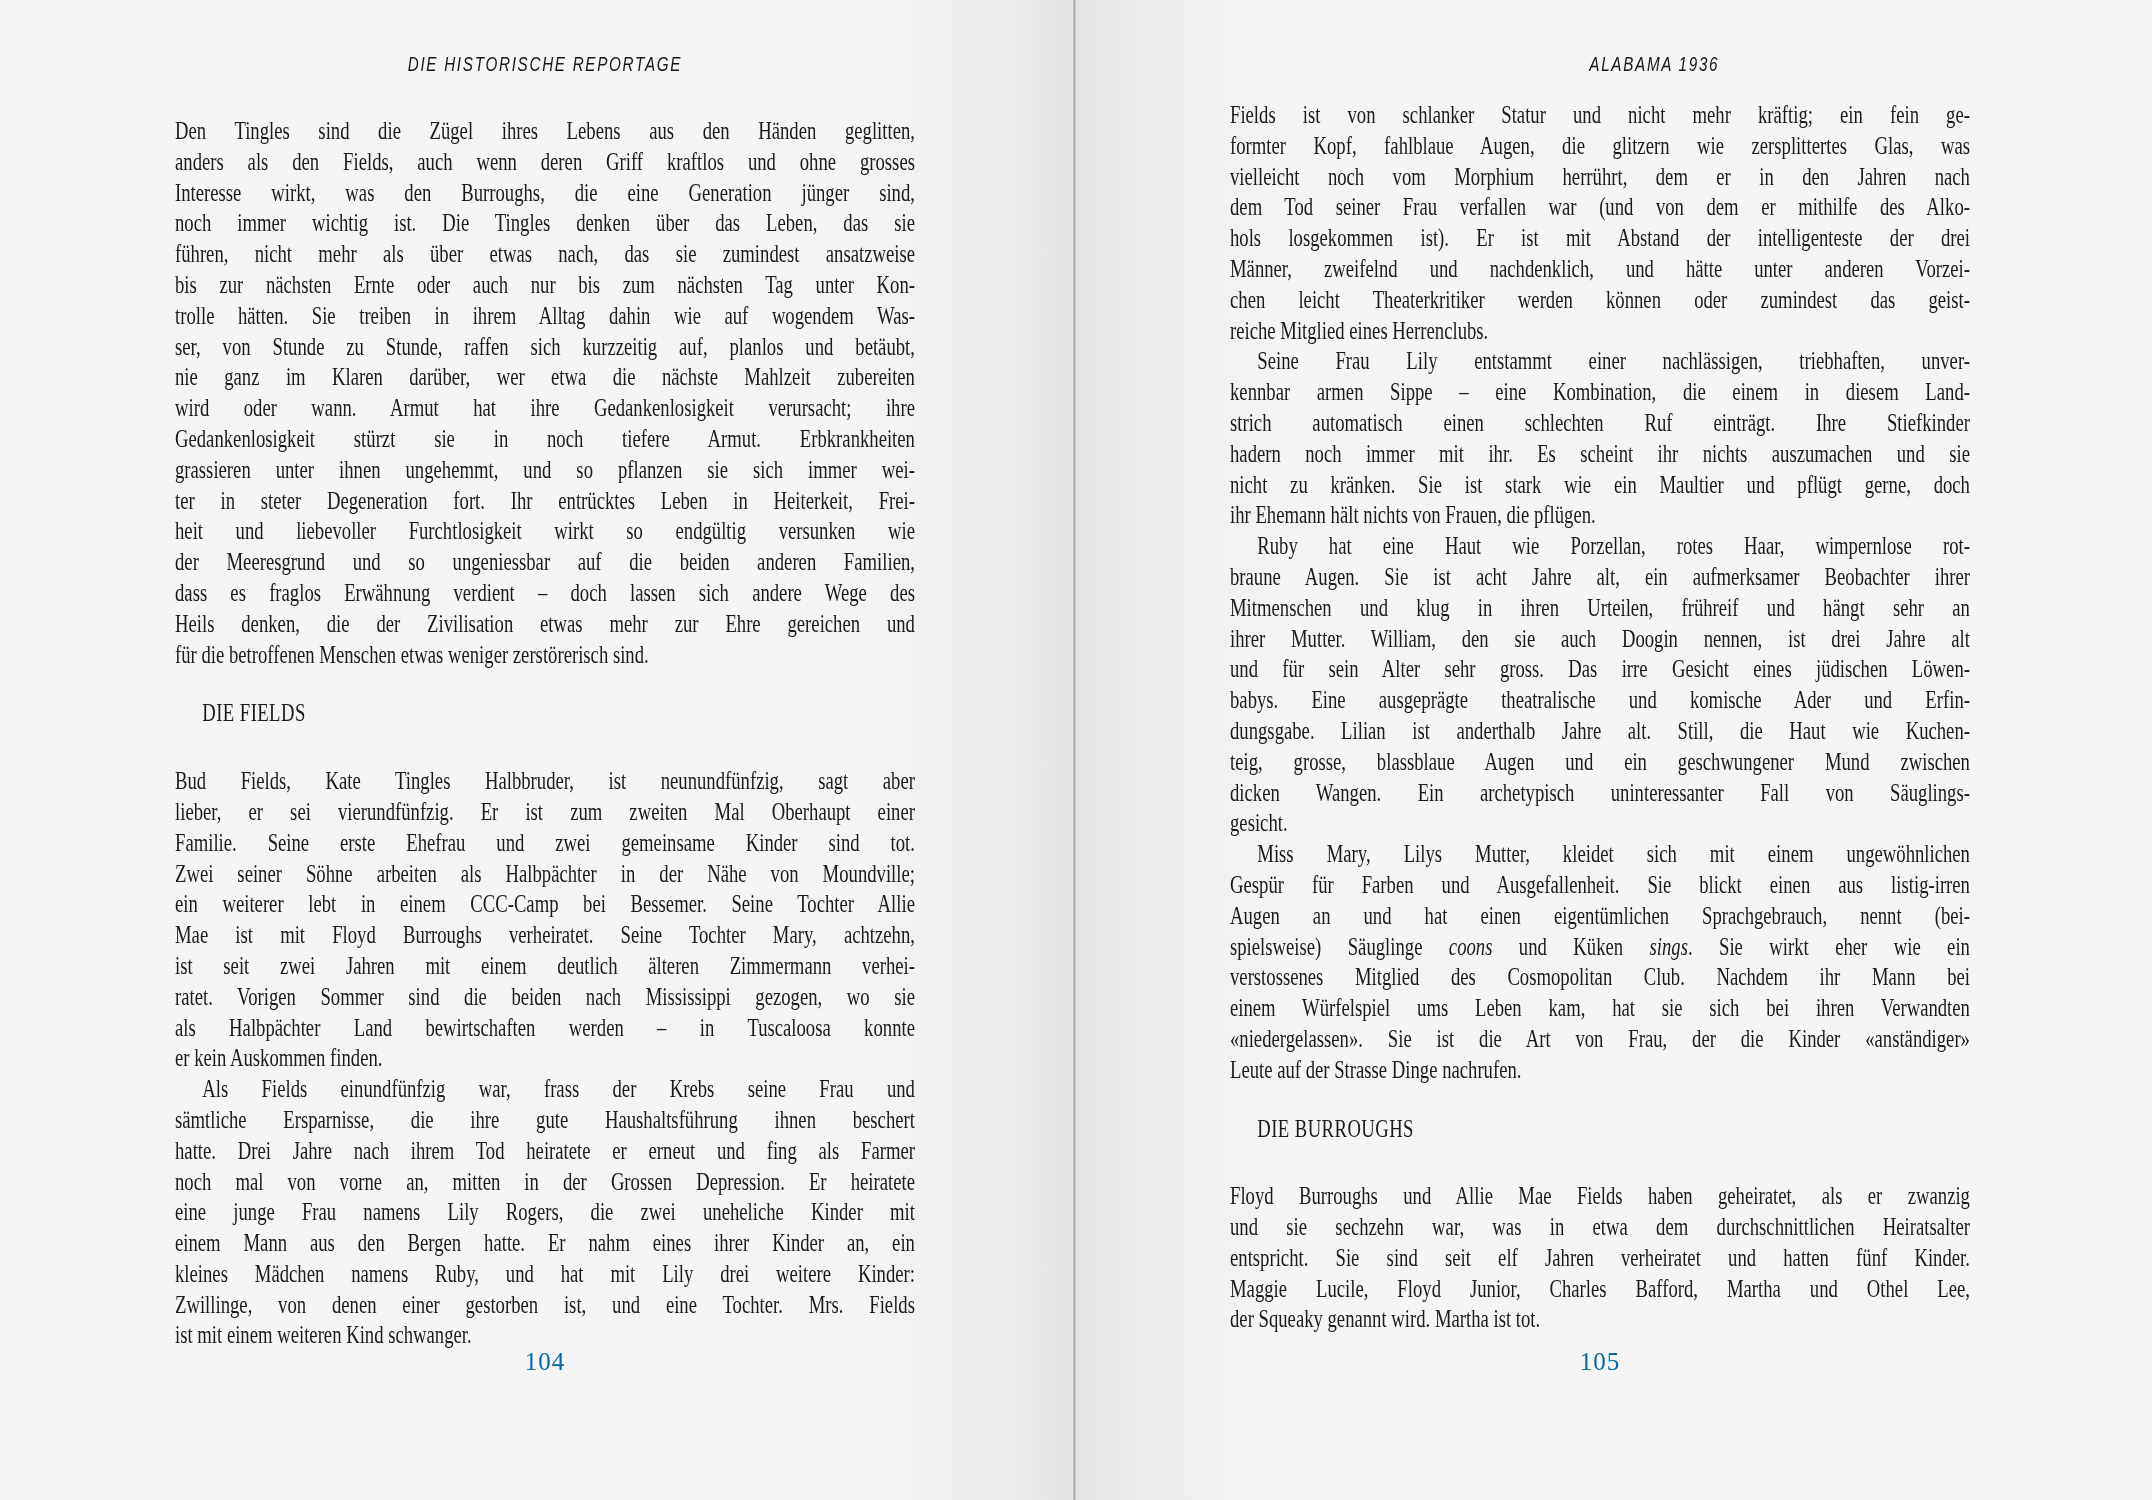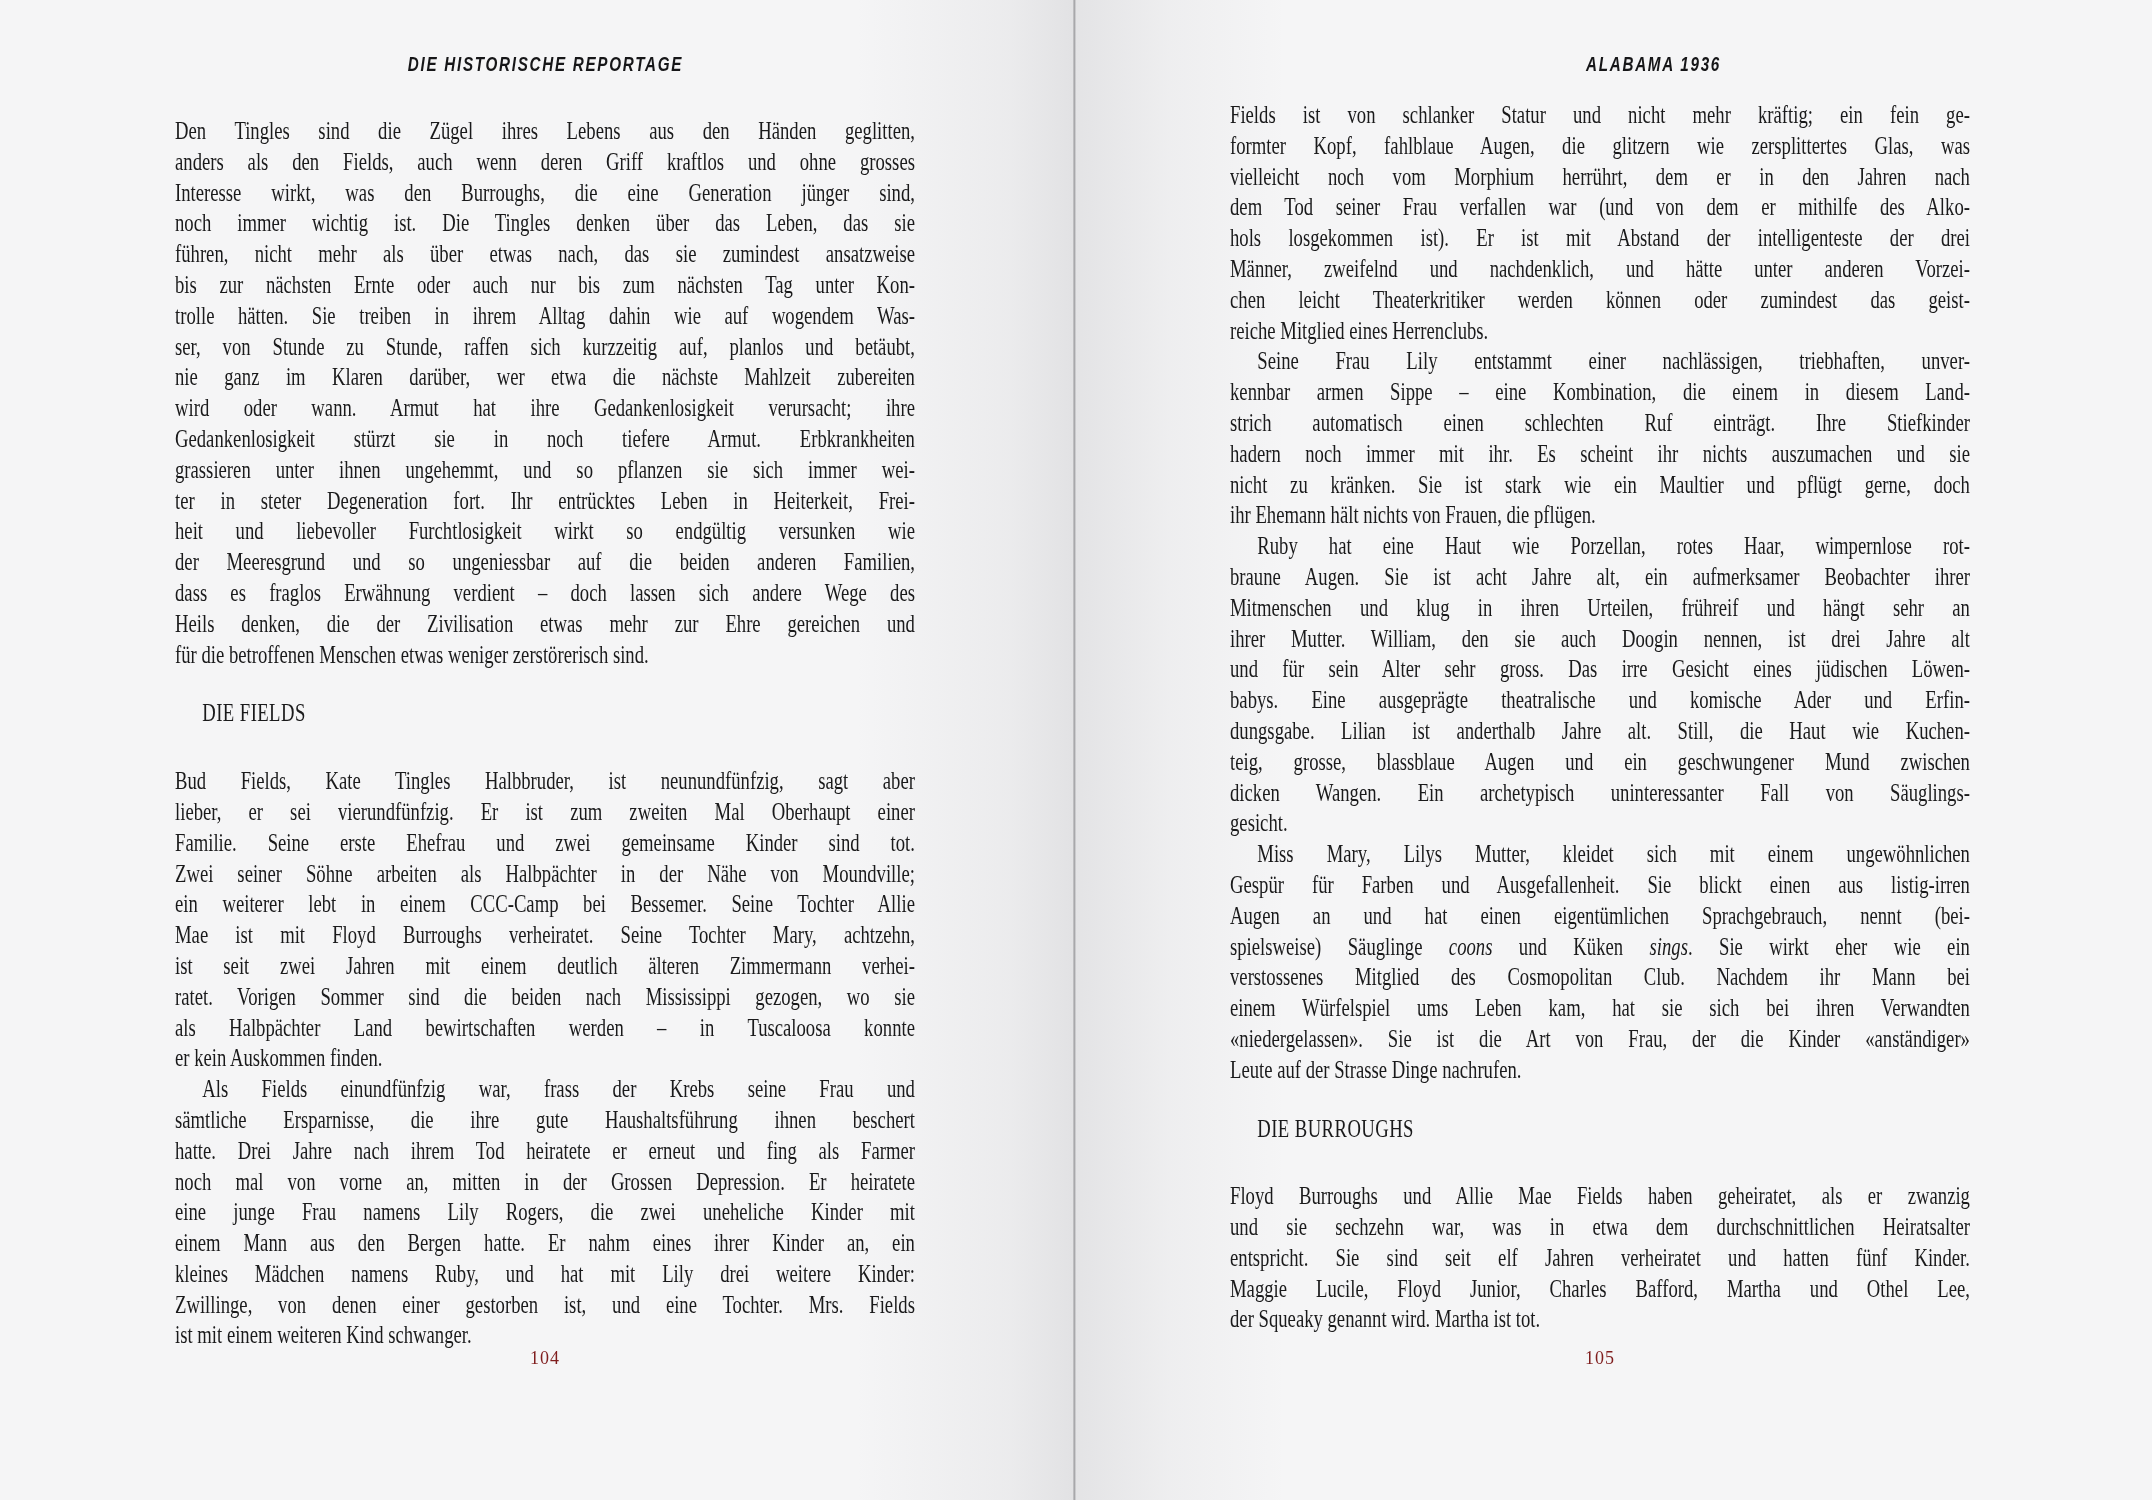--- a/index.html
+++ b/index.html
@@ -23,21 +23,21 @@
   }
   .gutter-line{
     position:absolute;left:1073px;top:0;width:3px;height:1500px;
     background:linear-gradient(to right,#c9c9cb,#a8a8ab,#dcdcde);
   }
   
   .running-head{
     position:absolute;top:53px;width:740px;
     text-align:center;
     font-family:"Liberation Sans", sans-serif;
-    font-style:italic;font-weight:700;
+    font-style:italic;font-weight:400;
     font-size:19.5px;line-height:22px;
     letter-spacing:2.2px;
     color:#161618;
     white-space:nowrap;
   }
   .running-head .rh-inner{display:inline-block;transform:scaleX(0.78);transform-origin:center;}
   .running-head.left{left:175px;}
   .running-head.right{left:1284px;}
   
   .text-col{position:absolute;top:88px;width:740px;height:1260px;}
@@ -66,21 +66,21 @@
     margin:28px 0 37px 0;
     height:30.8px;
     text-indent:38px;
     letter-spacing:0.6px;
   }
   
   .page-number{
     position:absolute;top:1348px;width:740px;
     text-align:center;
     font-family:"Liberation Serif", serif;
-    font-size:18px;color:#7f1d1d;
+    font-size:25px;color:#0369a1;
     letter-spacing:1px;
   }
   .page-number.left{left:175px;}
   .page-number.right{left:1230px;}
   i{font-style:italic;}
 </style>
 </head>
 <body>
 
 <div class="gutter-shade-l"></div>

